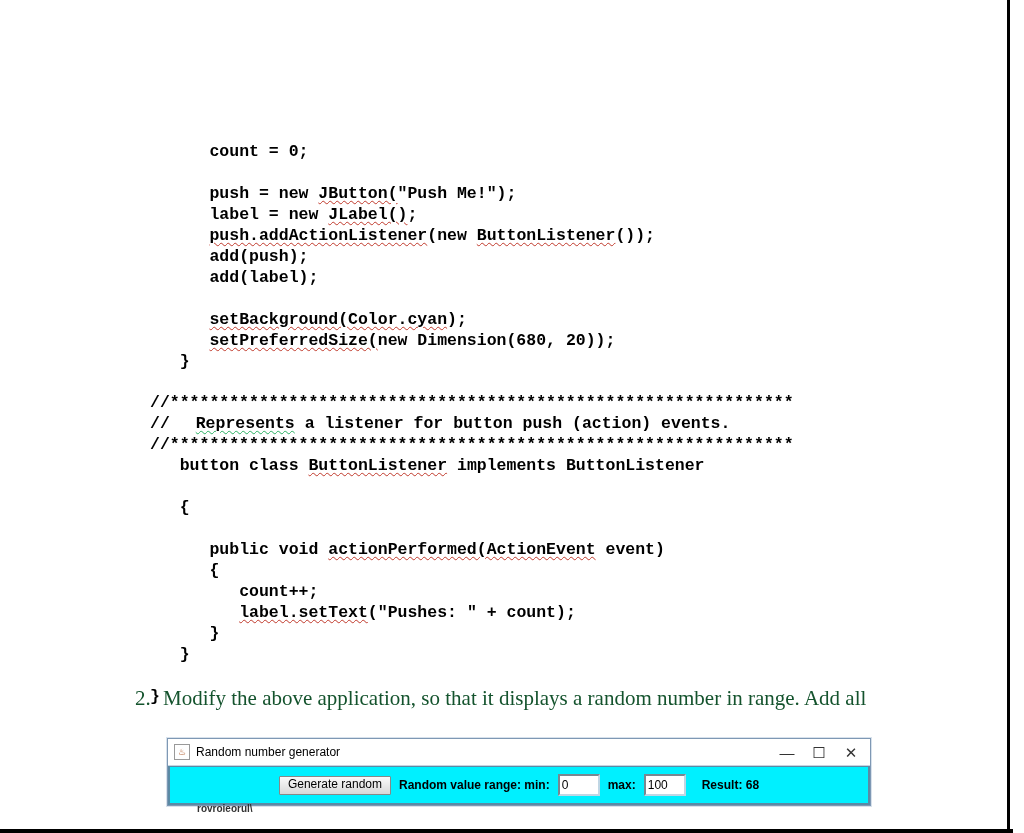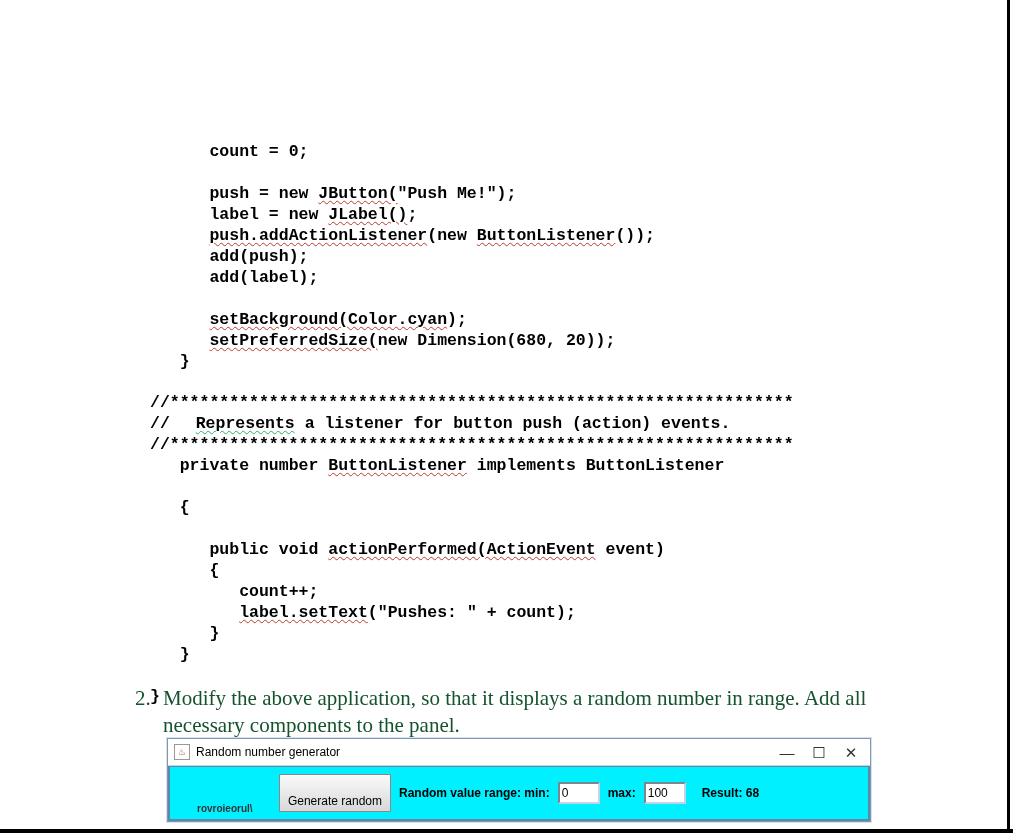--- a/index.html
+++ b/index.html
@@ -126,21 +126,21 @@
     gap: 8px;
     font-size: 12px;
     font-weight: 700;
     color: #000;
     justify-content: center;
   }
   .btn3d {
     background: linear-gradient(#fafafa, #d8d8d8);
     border: 1px solid #888;
     border-radius: 1px;
-    padding: 19px 8px 3px 8px;
+    padding: 0 8px 3px 8px;
     font-size: 12px;
     font-family: "Segoe UI", Tahoma, sans-serif;
     font-weight: 400;
     color: #000;
   }
   .tfield {
     border: 2px inset #c0d6e4;
     background: #fff;
     width: 34px;
     height: 18px;
@@ -174,37 +174,36 @@
       <span>add(push);</span>
       <span>add(label);</span>
 
       <span class="squig">setBackground(Color.cyan</span><span>);</span>
       <span class="squig">setPreferredSize(</span><span>new Dimension(680, 20));</span>
    <span>}</span>
 
 <span>//***************************************************************</span>
 <span>// </span><span class="squig-g">Represents</span><span> a listener for button push (action) events.</span>
 <span>//***************************************************************</span>
-   <span>private number </span><span class="squig">ButtonListener</span><span> implements ButtonListener</span>
+   <span>button class </span><span class="squig">ButtonListener</span><span> implements ButtonListener</span>
 
    <span>{</span>
 
       <span>public void </span><span class="squig">actionPerformed(ActionEvent</span><span> event)</span>
       <span>{</span>
          <span>count++;</span>
          <span class="squig">label.setText</span><span>("Pushes: " + count);</span>
       <span>}</span>
    <span>}</span>
 
 <span>}</span></pre>
 </div>
 
 <div class="task">
   <span class="task-num">2.</span><span>Modify the above application, so that it displays a random number in range. Add all</span><br>
-  <span style="margin-left:28px;">necessary components to the panel.</span>
 </div>
 
 <div class="window">
   <div class="titlebar">
     <div class="tb-left">
       <span class="java-icon">♨</span>
       <span>Random number generator</span>
     </div>
     <div class="tb-right">
       <span class="tb-btn">—</span>

